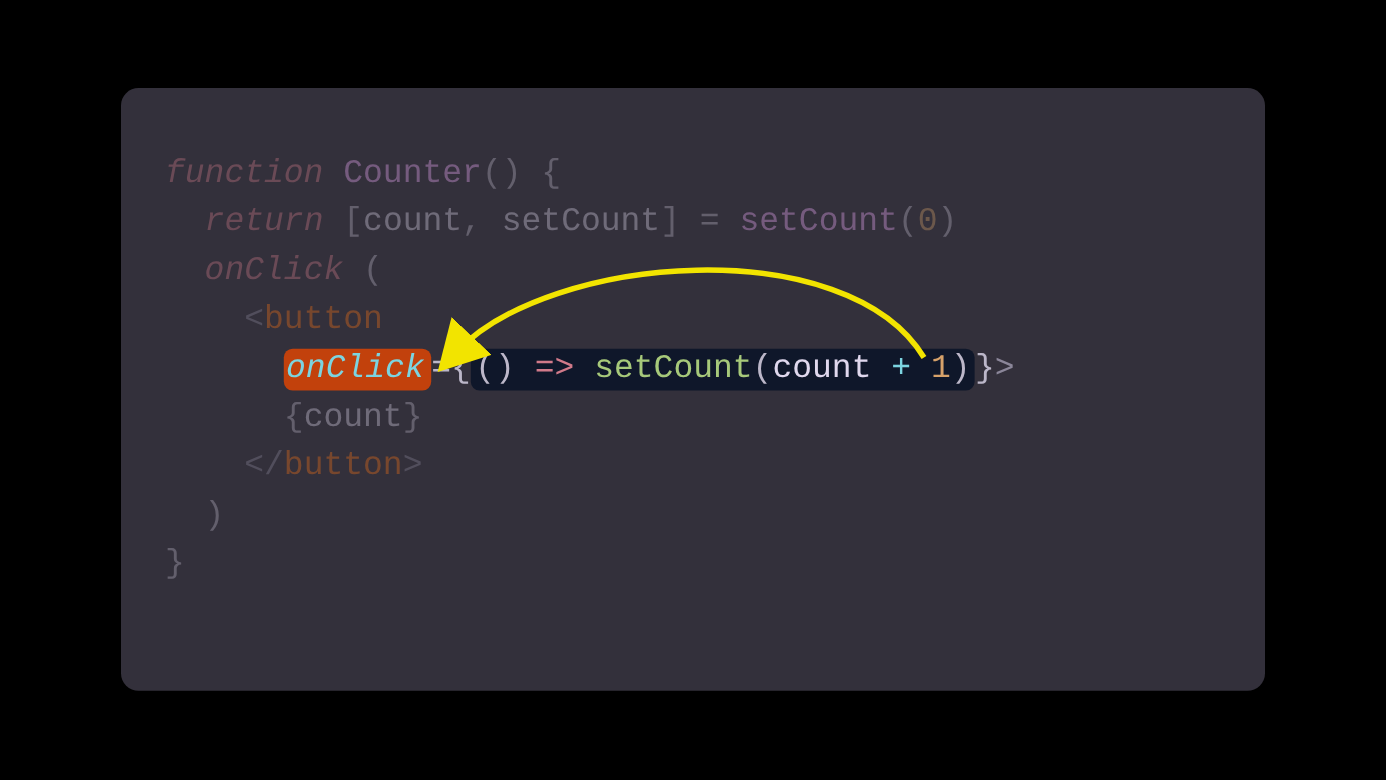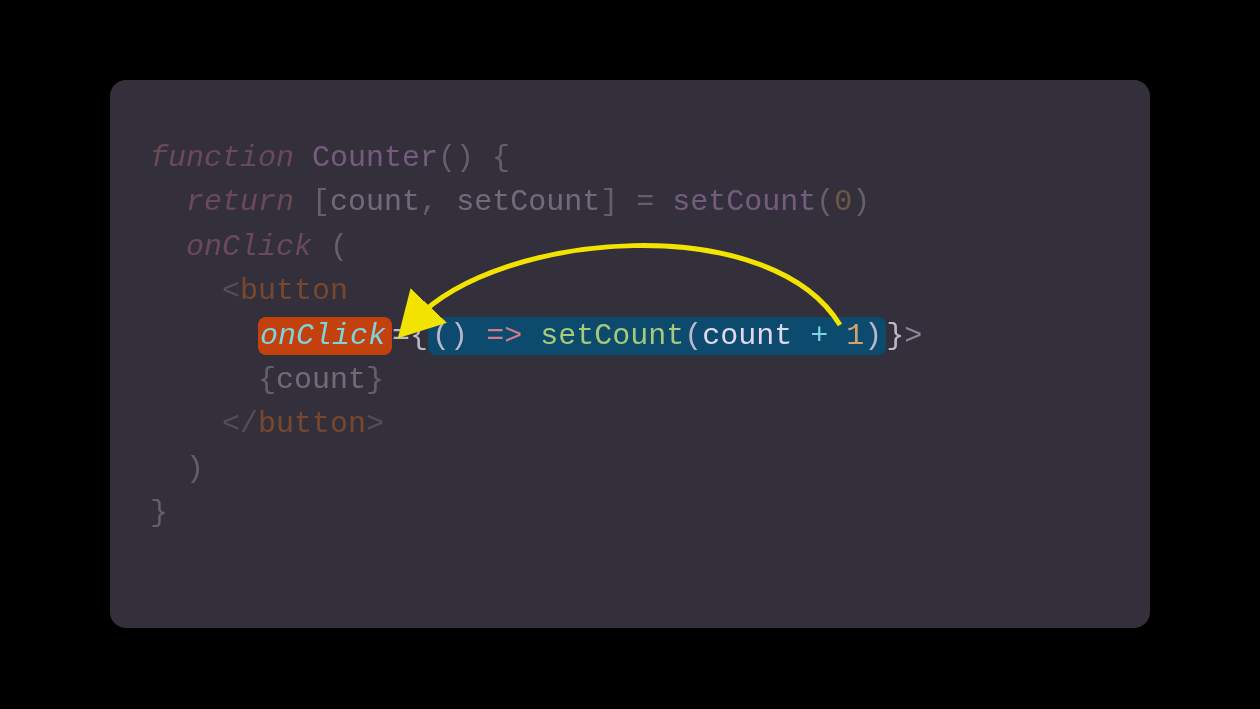--- a/index.html
+++ b/index.html
@@ -45,21 +45,21 @@
   .arrow { color: #d17a8a; }
   .call { color: #a7c97a; }
   .plus { color: #7cd4e0; }
 
   .hl-attr {
     background: #c2410c;
     border-radius: 8px;
     padding: 2px 6px 2px 2px;
   }
   .hl-body {
-    background: #0c4a6e;
+    background: #0f172a;
     border-radius: 8px;
     padding: 2px 4px;
   }
 
   .arrow-overlay {
     position: absolute;
     left: 0;
     top: 0;
     width: 1260px;
     height: 709px;

